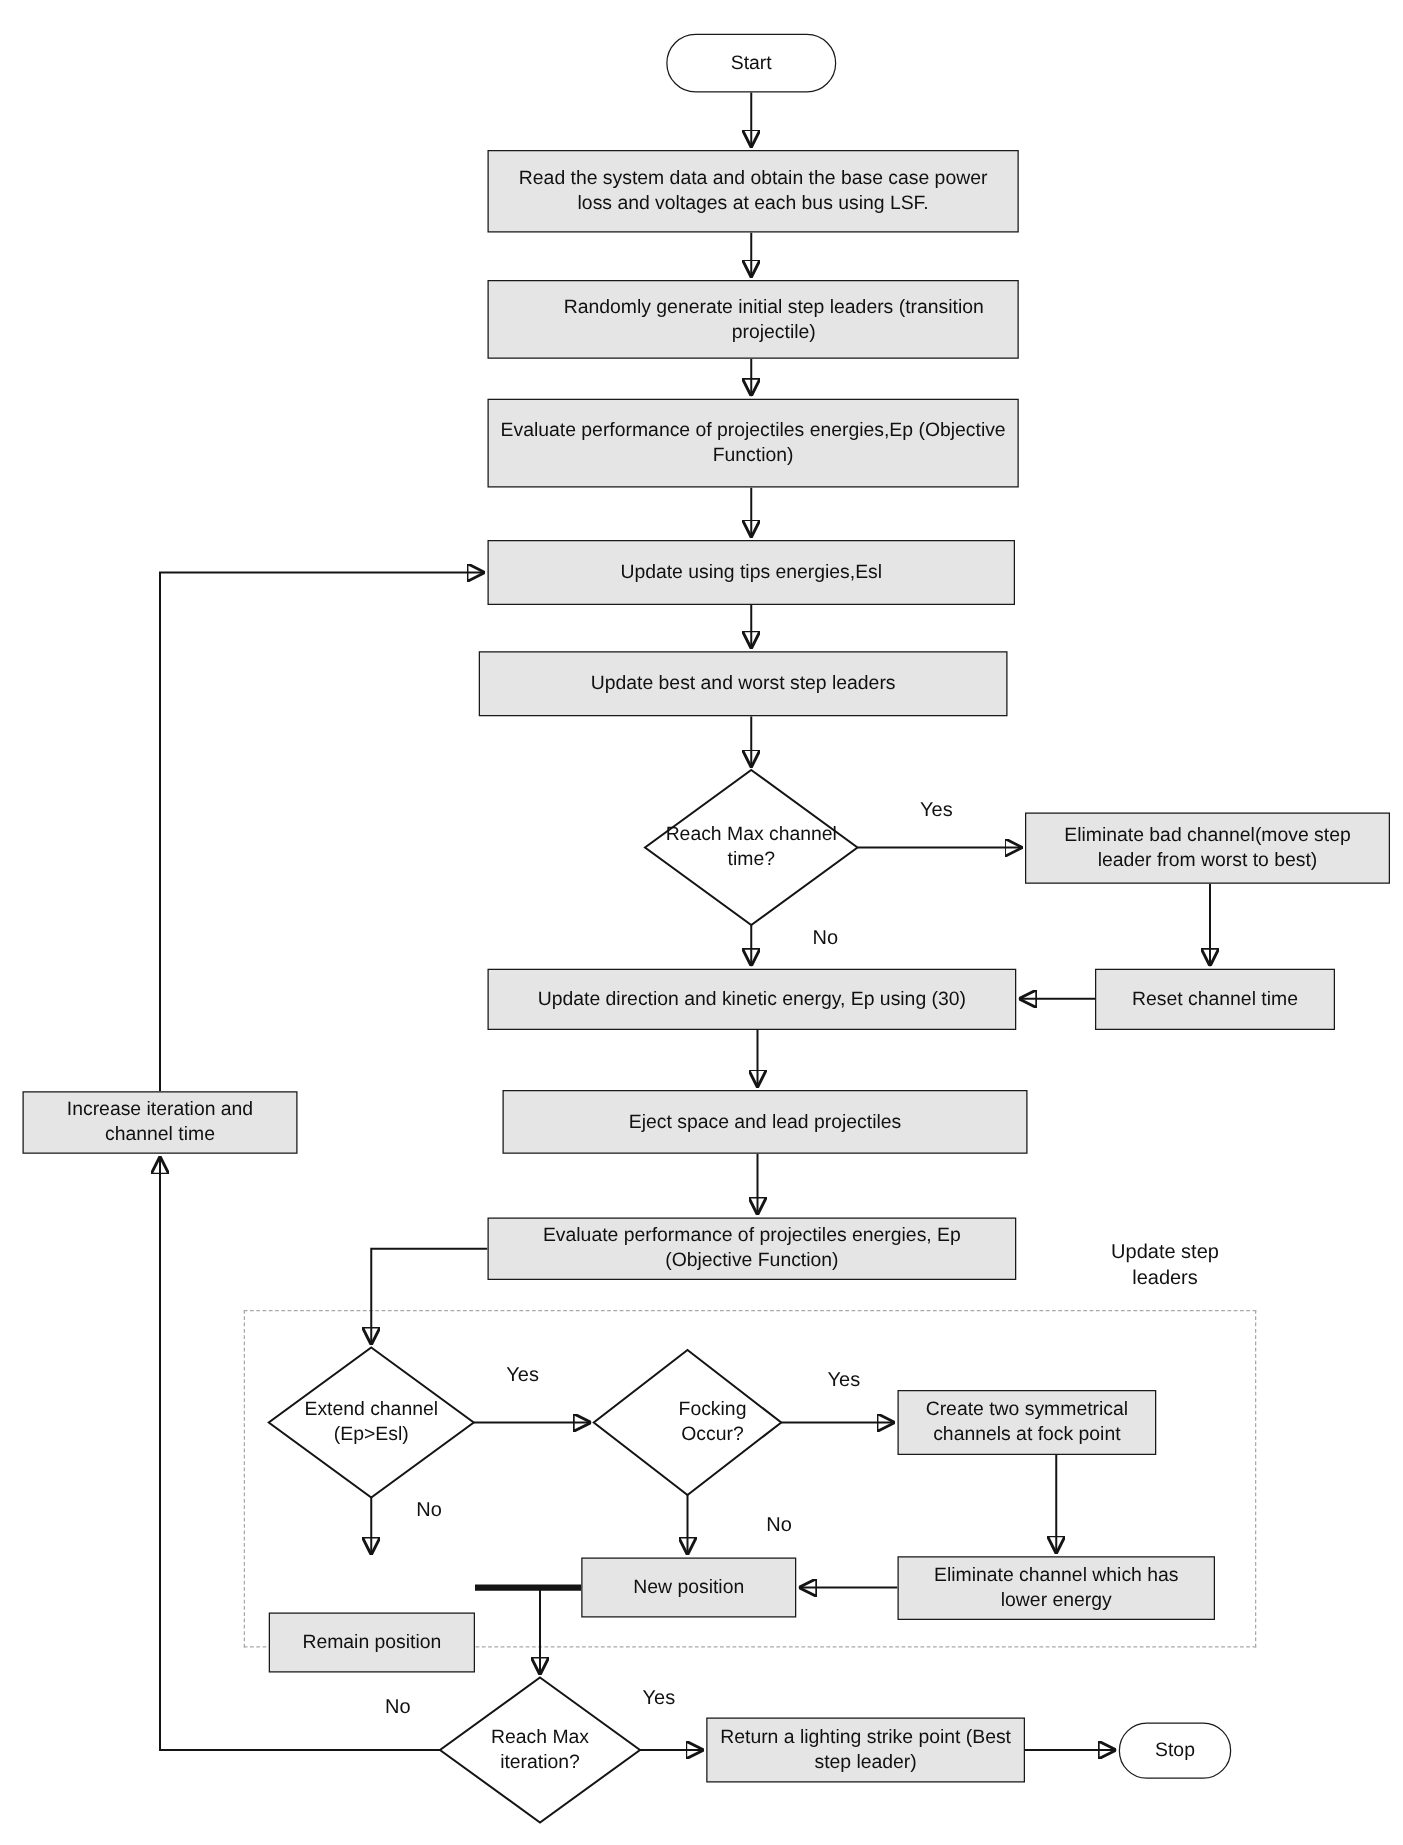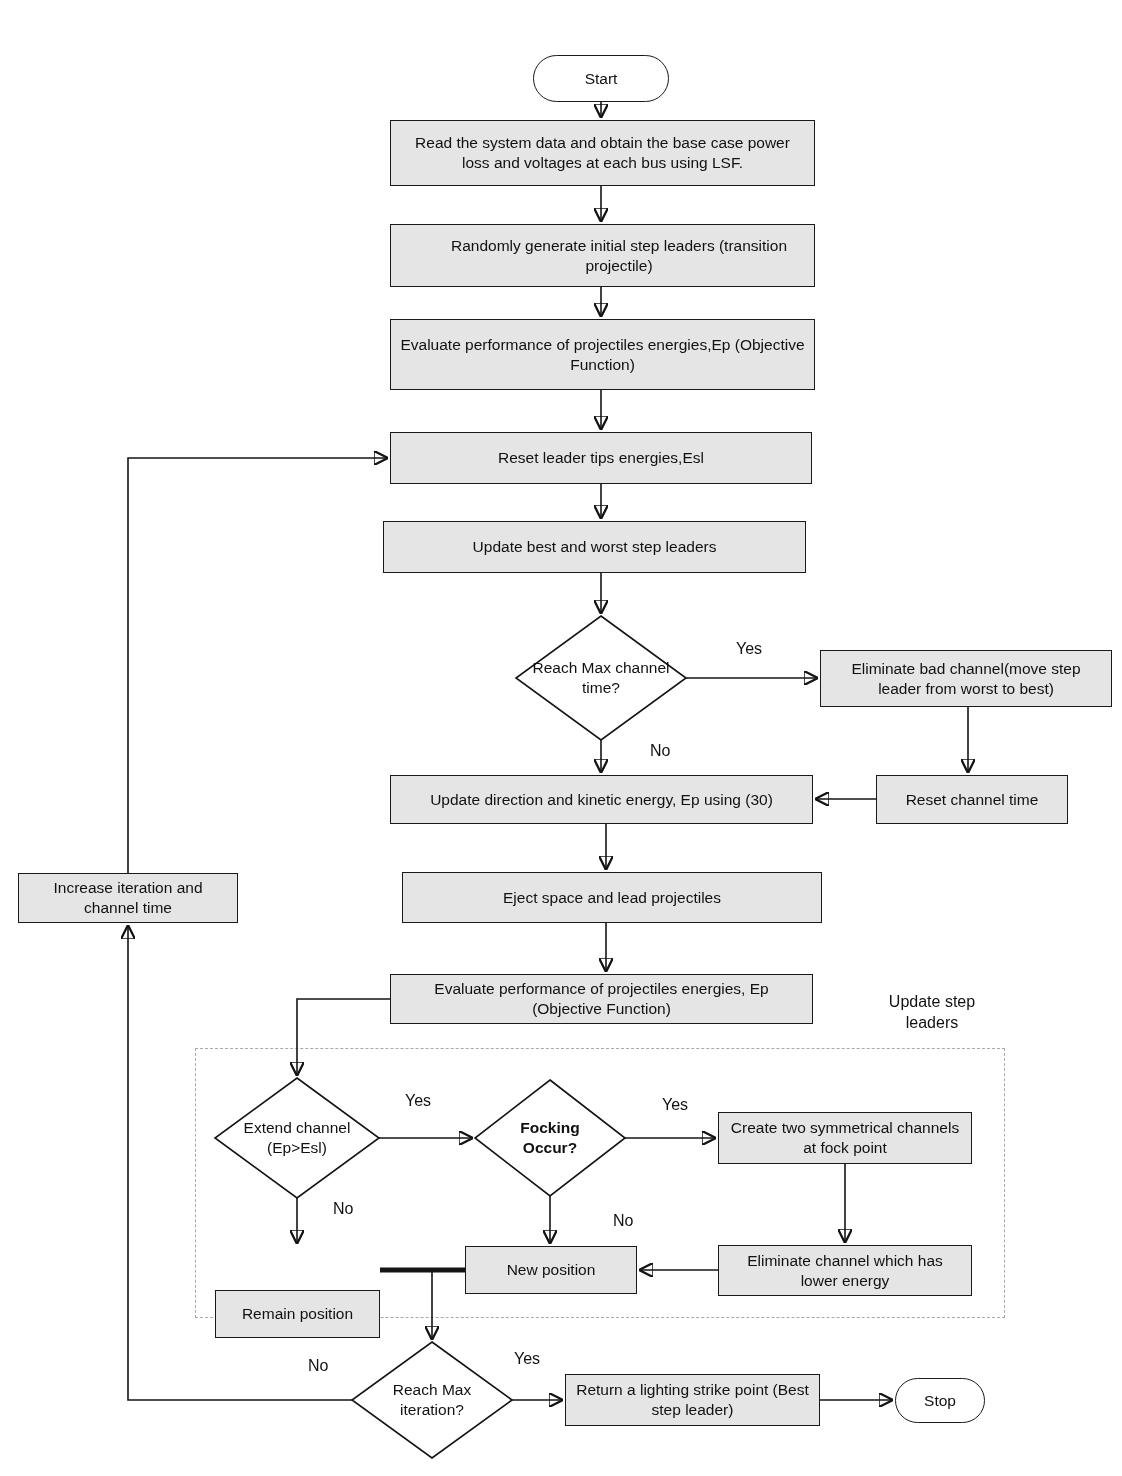--- a/index.html
+++ b/index.html
@@ -20,43 +20,43 @@
   .group-box  { position: absolute; border: 1.5px dashed #a9a9a9; z-index: 1; background: transparent; }
   .group-label{ position: absolute; font-size: 16px; text-align: center; line-height: 1.3; z-index: 3; }
 
   svg.connectors { position: absolute; left: 0; top: 0; z-index: 2; }
   svg.connectors path    { fill: none; stroke: #141414; stroke-width: 1.6; }
   svg.connectors path.arrow { marker-end: url(#arrowhead); }
   svg.connectors path.thick { stroke-width: 5; }
   svg.connectors polygon { fill: #ffffff; stroke: #141414; stroke-width: 1.6; }
 
   
-  #n-start             { left:533px; top:27px;  width:136px; height:47px;margin-top:28px; }
+  #n-start             { left:533px; top:27px;  width:136px; height:47px; }
   #n-read-data         { left:390px; top:120px; width:425px; height:66px; }
   #n-random-generate   { left:390px; top:224px; width:425px; height:63px;padding-left:42px; }
   #n-evaluate-1        { left:390px; top:319px; width:425px; height:71px; }
   #n-update-tips       { left:390px; top:432px; width:422px; height:52px; }
   #n-update-best-worst { left:383px; top:521px; width:423px; height:52px; }
   #n-eliminate-bad     { left:820px; top:650px; width:292px; height:57px; }
   #n-reset-channel     { left:876px; top:775px; width:192px; height:49px; }
   #n-update-direction  { left:390px; top:775px; width:423px; height:49px; }
   #n-eject             { left:402px; top:872px; width:420px; height:51px; }
   #n-evaluate-2        { left:390px; top:974px; width:423px; height:50px; }
   #n-increase-iteration{ left:18px;  top:873px; width:220px; height:50px; }
-  #n-create-two        { left:718px; top:1112px; width:254px; height:52px; }
+  #n-create-two        { left:718px; top:1112px; width:207px; height:52px; }
   #n-remain-position   { left:215px; top:1246px; width:165px; height:48px;margin-top:44px; }
   #n-new-position      { left:465px; top:1246px; width:172px; height:48px; }
   #n-eliminate-lower   { left:718px; top:1245px; width:254px; height:51px; }
   #n-return-strike     { left:565px; top:1374px; width:255px; height:52px; }
   #n-stop              { left:895px; top:1378px; width:90px;  height:45px; }
 
   
   #n-reach-max-channel   { left:521px; top:640px;  width:160px; height:76px; }
   #n-extend-channel      { left:232px; top:1112px; width:130px; height:52px; }
-  #n-focking             { left:510px; top:1112px; width:80px;  height:52px;font-weight:bold; }
+  #n-focking             { left:530px; top:1112px; width:80px;  height:52px; }
   #n-reach-max-iteration { left:377px; top:1374px; width:110px; height:52px; }
 
   
   #el-max-channel-yes   { left:736px; top:640px; }
   #el-max-channel-no    { left:650px; top:742px; }
   #el-extend-yes        { left:405px; top:1092px; }
   #el-extend-no         { left:333px; top:1200px; }
   #el-focking-yes       { left:662px; top:1096px; }
   #el-focking-no        { left:613px; top:1212px; }
   #el-max-iteration-yes { left:514px; top:1350px; }
@@ -117,21 +117,21 @@
     <path class="arrow" d="M352,1400 H128 V925"></path>
     <path class="arrow" d="M128,873 V458 H388"></path>
   </svg>
 
   <div class="node terminal" id="n-start">Start</div>
   <div class="node terminal" id="n-stop">Stop</div>
 
   <div class="node box" id="n-read-data">Read the system data and obtain the base case power loss and voltages at each bus using LSF.</div>
   <div class="node box" id="n-random-generate">Randomly generate initial step leaders (transition projectile)</div>
   <div class="node box" id="n-evaluate-1">Evaluate performance of projectiles energies,Ep (Objective Function)</div>
-  <div class="node box" id="n-update-tips">Reset leader tips energies,Esl</div>
+  <div class="node box" id="n-update-tips">Update using tips energies,Esl</div>
   <div class="node box" id="n-update-best-worst">Update best and worst step leaders</div>
   <div class="node box" id="n-eliminate-bad">Eliminate bad channel(move step leader from worst to best)</div>
   <div class="node box" id="n-reset-channel">Reset channel time</div>
   <div class="node box" id="n-update-direction">Update direction and kinetic energy, Ep using (30)</div>
   <div class="node box" id="n-evaluate-2">Evaluate performance of projectiles energies, Ep (Objective Function)</div>
   <div class="node box" id="n-eject">Eject space and lead projectiles</div>
   <div class="node box" id="n-increase-iteration">Increase iteration and channel time</div>
   <div class="node box" id="n-create-two">Create two symmetrical channels at fock point</div>
   <div class="node box" id="n-remain-position">Remain position</div>
   <div class="node box" id="n-new-position">New position</div>

